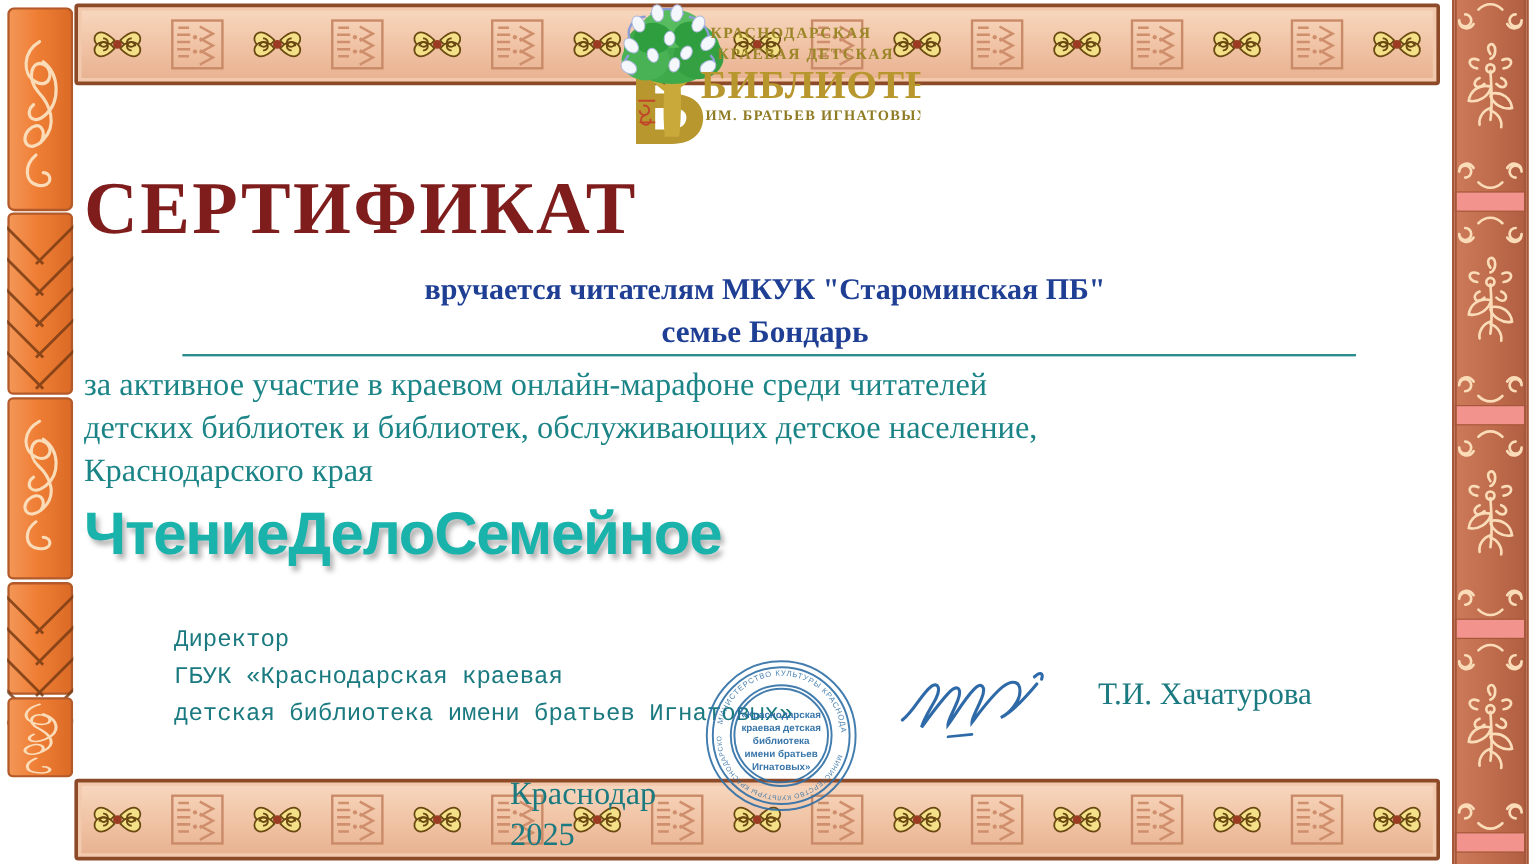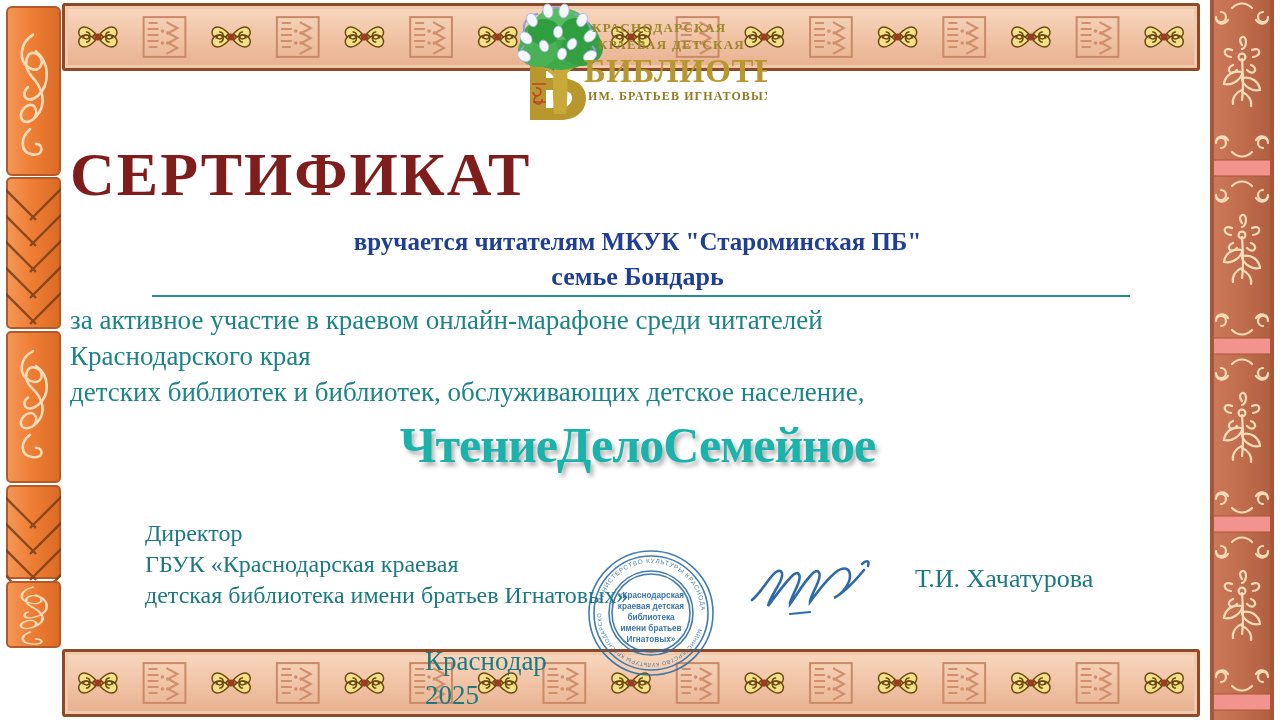--- a/index.html
+++ b/index.html
@@ -127,38 +127,38 @@
     line-height: 36px;
     font-family: "Liberation Serif", serif;
   }
 
   
   .slogan {
     position: absolute;
     left: 0;
     top: 416px;
     width: 1135px;
-    text-align: center;
-    font-family: Liberation Serif, serif;
+    text-align: left;
+    font-family: Liberation Sans, sans-serif;
     font-weight: bold;
     font-size: 50px;
     color: #19b3ab;
     letter-spacing: -1px;
     text-shadow: 3px 4px 4px rgba(90,90,90,0.45);
   }
 
   
   .sig-block {
     position: absolute;
     left: 75px;
     top: 518px;
     color: #1b7a80;
-    font-size: 24px;
+    font-size: 20px;
     line-height: 31px;
-    font-family: Liberation Serif, serif;
+    font-family: Liberation Mono, monospace;
   }
   .sig-name {
     position: absolute;
     left: 845px;
     top: 564px;
     color: #1b7a80;
     font-size: 26px;
     font-family: "Liberation Serif", serif;
   }
   .city-year {
@@ -452,22 +452,22 @@
 
     <div class="cert-title">СЕРТИФИКАТ</div>
 
     <div class="recipient recipient-org">вручается читателям МКУК "Староминская ПБ"</div>
     <div class="recipient recipient-name">семье Бондарь</div>
 
     <div class="divider"></div>
 
     <div class="body-text">
       <div>за активное участие в краевом онлайн-марафоне среди читателей</div>
+      <div>детских библиотек и библиотек, обслуживающих детское население,</div>
       <div>Краснодарского края</div>
-      <div>детских библиотек и библиотек, обслуживающих детское население,</div>
     </div>
 
     <div class="slogan">ЧтениеДелоСемейное</div>
 
     <div class="sig-block">
       <div>Директор</div>
       <div>ГБУК «Краснодарская краевая</div>
       <div>детская библиотека имени братьев Игнатовых»</div>
     </div>
 

